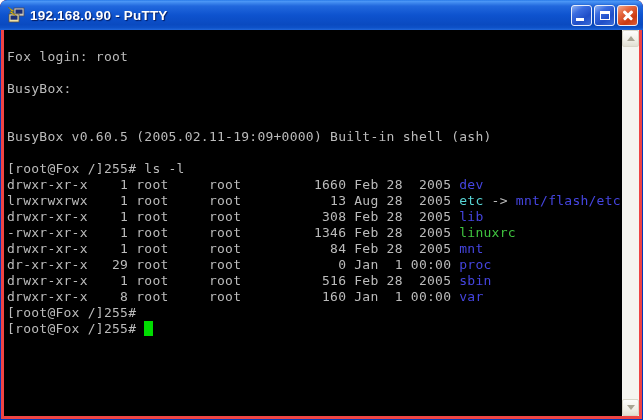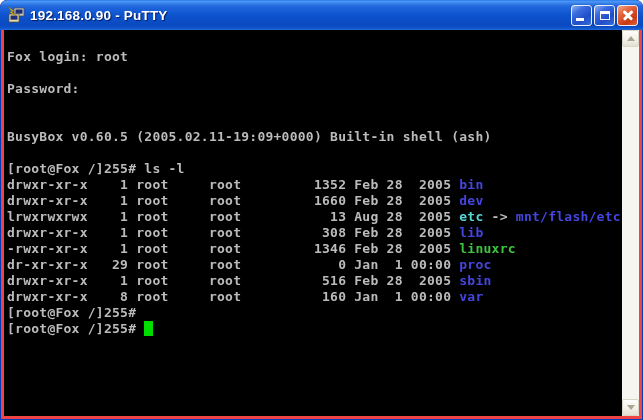--- a/index.html
+++ b/index.html
@@ -55,21 +55,20 @@
   .glyph-close { position:absolute; inset:0; }
   .glyph-close i { position:absolute; left:4px; top:8.5px; width:12px; height:2.6px; background:#fff; border-radius:1px; }
   .glyph-close i.b1 { transform:rotate(45deg); }
   .glyph-close i.b2 { transform:rotate(-45deg); }
 
   
   .winbody {
     flex:1; display:flex;
     padding:0 4px 4px 4px;   
     min-height:0;
-    font-weight:bold;
   }
   .terminal {
     flex:1; background:var(--background,#000);
     padding:3px 0 0 3px;
     font-family:"DejaVu Sans Mono","Liberation Mono",monospace;
     font-size:13px; letter-spacing:0.25px;
     overflow:hidden;
     cursor:text;
   }
   .t-line { height:16px; line-height:16px; white-space:pre; }
@@ -134,31 +133,31 @@
           </div>
       </div>
     </div>
   </div>
 
   <div class="winbody">
     <div class="terminal">
         <div class="t-line"></div>
         <div class="t-line"><span class="seg-fg">Fox login: root</span></div>
         <div class="t-line"></div>
-        <div class="t-line"><span class="seg-fg">Password:</span></div>
+        <div class="t-line"><span class="seg-fg">BusyBox:</span></div>
         <div class="t-line"></div>
         <div class="t-line"></div>
         <div class="t-line"><span class="seg-fg">BusyBox v0.60.5 (2005.02.11-19:09+0000) Built-in shell (ash)</span></div>
         <div class="t-line"></div>
         <div class="t-line"><span class="seg-fg">[root@Fox /]255# ls -l</span></div>
-        <div class="t-line"><span class="seg-fg">drwxr-xr-x    1 root     root         1352 Feb 28  2005 </span><span class="seg-dir">bin</span></div>
         <div class="t-line"><span class="seg-fg">drwxr-xr-x    1 root     root         1660 Feb 28  2005 </span><span class="seg-dir">dev</span></div>
         <div class="t-line"><span class="seg-fg">lrwxrwxrwx    1 root     root           13 Aug 28  2005 </span><span class="seg-link">etc</span><span class="seg-fg"> -&gt; </span><span class="seg-dir">mnt/flash/etc</span></div>
         <div class="t-line"><span class="seg-fg">drwxr-xr-x    1 root     root          308 Feb 28  2005 </span><span class="seg-dir">lib</span></div>
         <div class="t-line"><span class="seg-fg">-rwxr-xr-x    1 root     root         1346 Feb 28  2005 </span><span class="seg-exec">linuxrc</span></div>
+        <div class="t-line"><span class="seg-fg">drwxr-xr-x    1 root     root           84 Feb 28  2005 </span><span class="seg-dir">mnt</span></div>
         <div class="t-line"><span class="seg-fg">dr-xr-xr-x   29 root     root            0 Jan  1 00:00 </span><span class="seg-dir">proc</span></div>
         <div class="t-line"><span class="seg-fg">drwxr-xr-x    1 root     root          516 Feb 28  2005 </span><span class="seg-dir">sbin</span></div>
         <div class="t-line"><span class="seg-fg">drwxr-xr-x    8 root     root          160 Jan  1 00:00 </span><span class="seg-dir">var</span></div>
         <div class="t-line"><span class="seg-fg">[root@Fox /]255#</span></div>
         <div class="t-line"><span class="seg-fg">[root@Fox /]255# </span><span class="seg-cursor"> </span></div>
       </div>
     <div class="scrollbar">
       <div class="sb-btn">
         <i class="arr-up"></i>
       </div>

